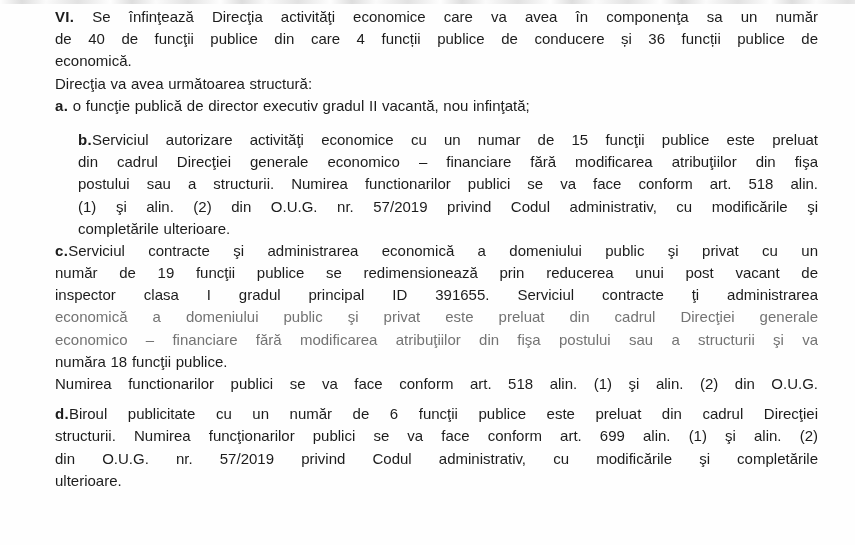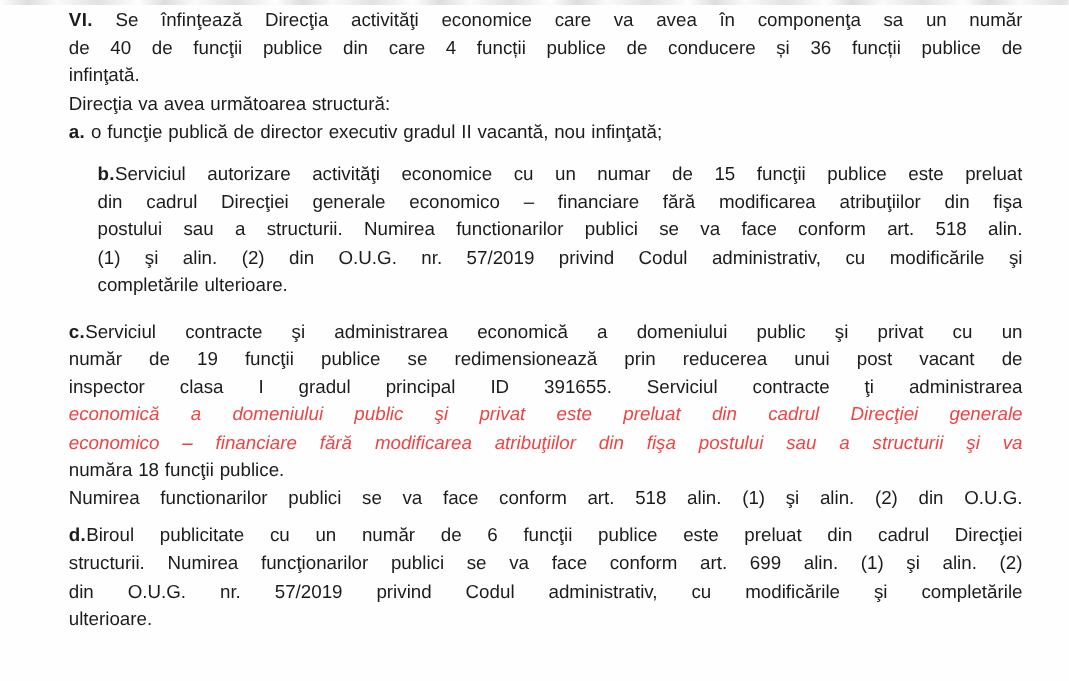--- a/index.html
+++ b/index.html
@@ -46,49 +46,48 @@
     word-spacing: 0.5px;
   }
   .line.j {
     text-align: justify;
     text-align-last: justify;
     -moz-text-align-last: justify;
   }
   
   .line.blur {
     filter: blur(0.45px);
-    color: #ef4444;
-    font-style: italic;
+    color: #737373;
   }
   .line b {
     font-weight: bold;
     letter-spacing: 0.3px;
   }
 </style>
 </head>
 <body>
 
 <div class="page">
   <div class="scan-artifact-top"></div>
   <div class="doc">
       <div class="para" style="margin-top: 0px;">
         <div class="line j"><b>VI.</b> Se înfinţează Direcţia activităţi economice care va avea în componenţa sa un număr</div>
         <div class="line j">de 40 de funcţii publice din care 4 funcții publice de conducere și 36 funcții publice de</div>
-        <div class="line">infinţată.</div>
+        <div class="line">economică.</div>
         <div class="line">Direcţia va avea următoarea structură:</div>
         <div class="line"><b>a.</b> o funcţie publică de director executiv gradul II vacantă, nou infinţată;</div>
       </div>
       <div class="para" style="margin-top: 12px; margin-left: 23px;">
         <div class="line j"><b>b.</b>Serviciul autorizare activităţi economice cu un numar de 15 funcţii publice este preluat</div>
         <div class="line j">din cadrul Direcţiei generale economico – financiare fără modificarea atribuţiilor din fişa</div>
         <div class="line j">postului sau a structurii. Numirea functionarilor publici se va face conform art. 518 alin.</div>
         <div class="line j">(1) şi alin. (2) din O.U.G. nr. 57/2019 privind Codul administrativ, cu modificările şi</div>
         <div class="line">completările ulterioare.</div>
       </div>
-      <div class="para" style="margin-top: 15px;">
+      <div class="para" style="">
         <div class="line j"><b>c.</b>Serviciul contracte şi administrarea economică a domeniului public şi privat cu un</div>
         <div class="line j">număr de 19 funcţii publice se redimensionează prin reducerea unui post vacant de</div>
         <div class="line j">inspector clasa I gradul principal ID 391655. Serviciul contracte ţi administrarea</div>
         <div class="line j blur">economică a domeniului public şi privat este preluat din cadrul Direcţiei generale</div>
         <div class="line j blur">economico – financiare fără modificarea atribuţiilor din fişa postului sau a structurii şi va</div>
         <div class="line">număra 18 funcţii publice.</div>
         <div class="line j">Numirea functionarilor publici se va face conform art. 518 alin. (1) şi alin. (2) din O.U.G.</div>
       </div>
       <div class="para" style="margin-top: 8px;">
         <div class="line j"><b>d.</b>Biroul publicitate cu un număr de 6 funcţii publice este preluat din cadrul Direcţiei</div>

